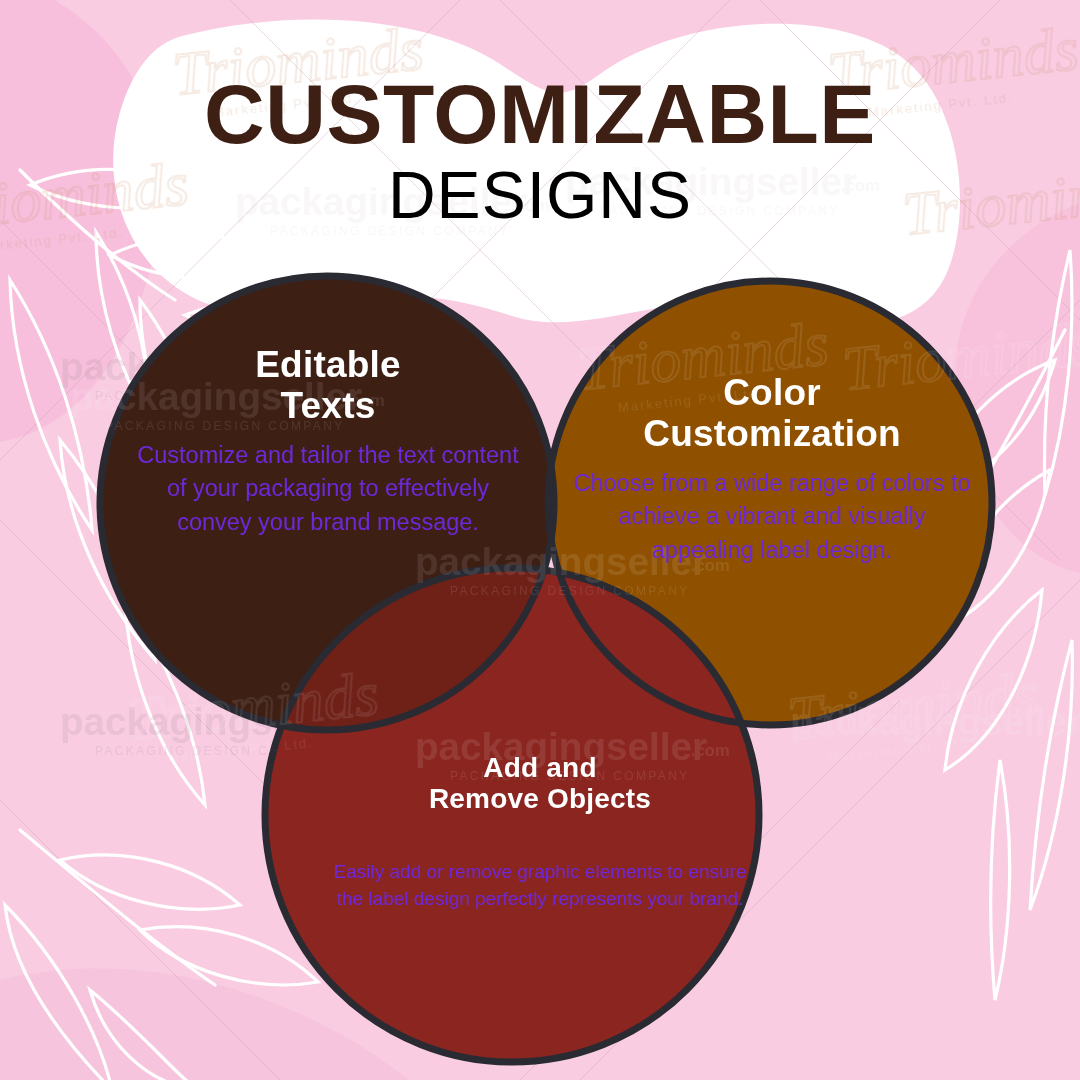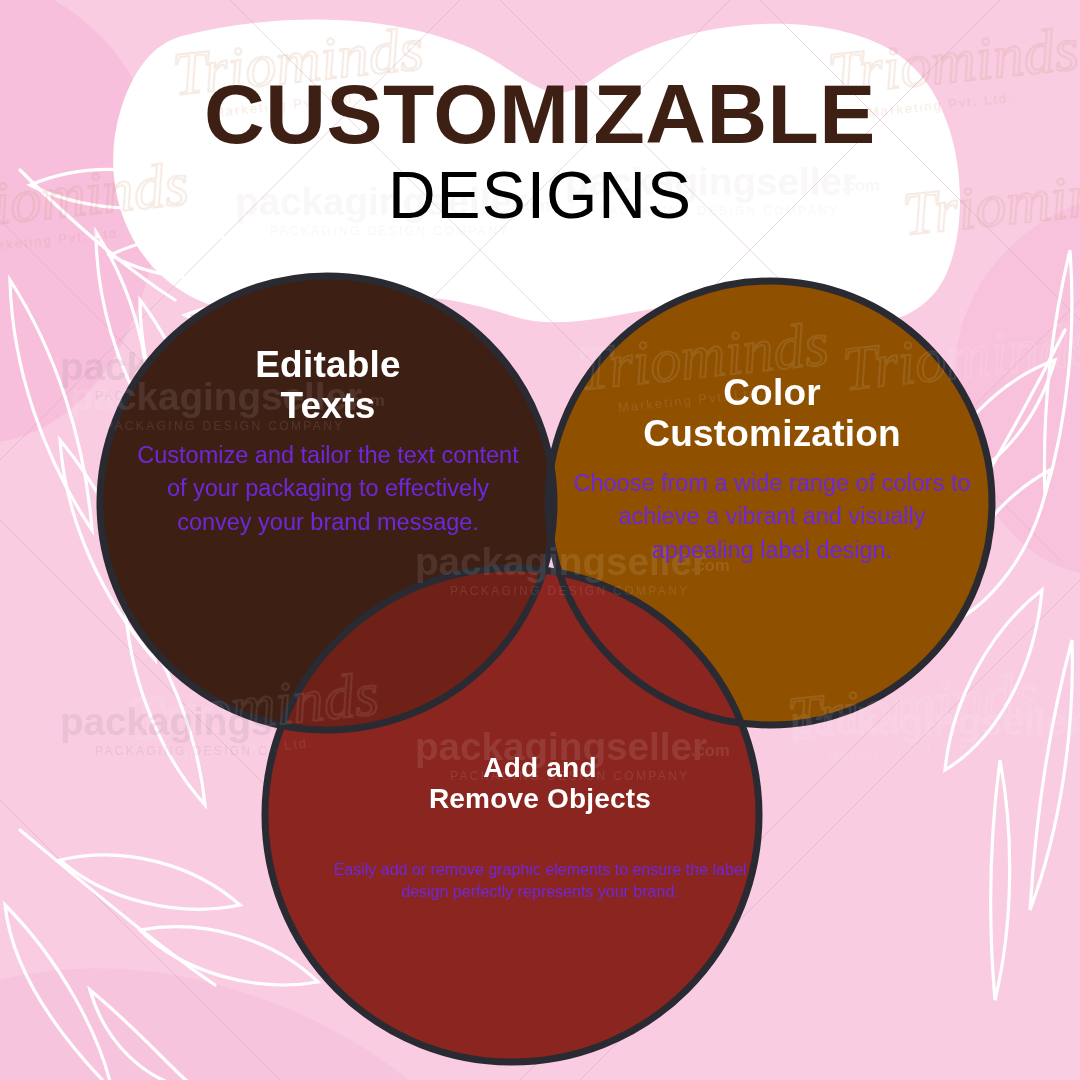--- a/index.html
+++ b/index.html
@@ -56,21 +56,21 @@
     margin:0;
     font-weight:400;
     font-size:23.5px;
     line-height:1.42;
     color:#6d28d9;
   }
   #ct-editable{left:128px;top:344px;width:400px;}
   #ct-color{left:572px;top:344px;width:400px;margin-top:28px;}
   #ct-objects{left:320px;top:752px;width:440px;}
   #ct-objects h3{font-size:28px;}
-  #ct-objects p{font-size:16px;margin-top:44px;}
+  #ct-objects p{font-size:19px;margin-top:44px;}
 
   
 </style>
 </head>
 <body>
 
 <div class="stage">
 
   <svg class="layer" viewBox="0 0 1080 1080" width="1080" height="1080" xmlns="http://www.w3.org/2000/svg">
     <defs>

